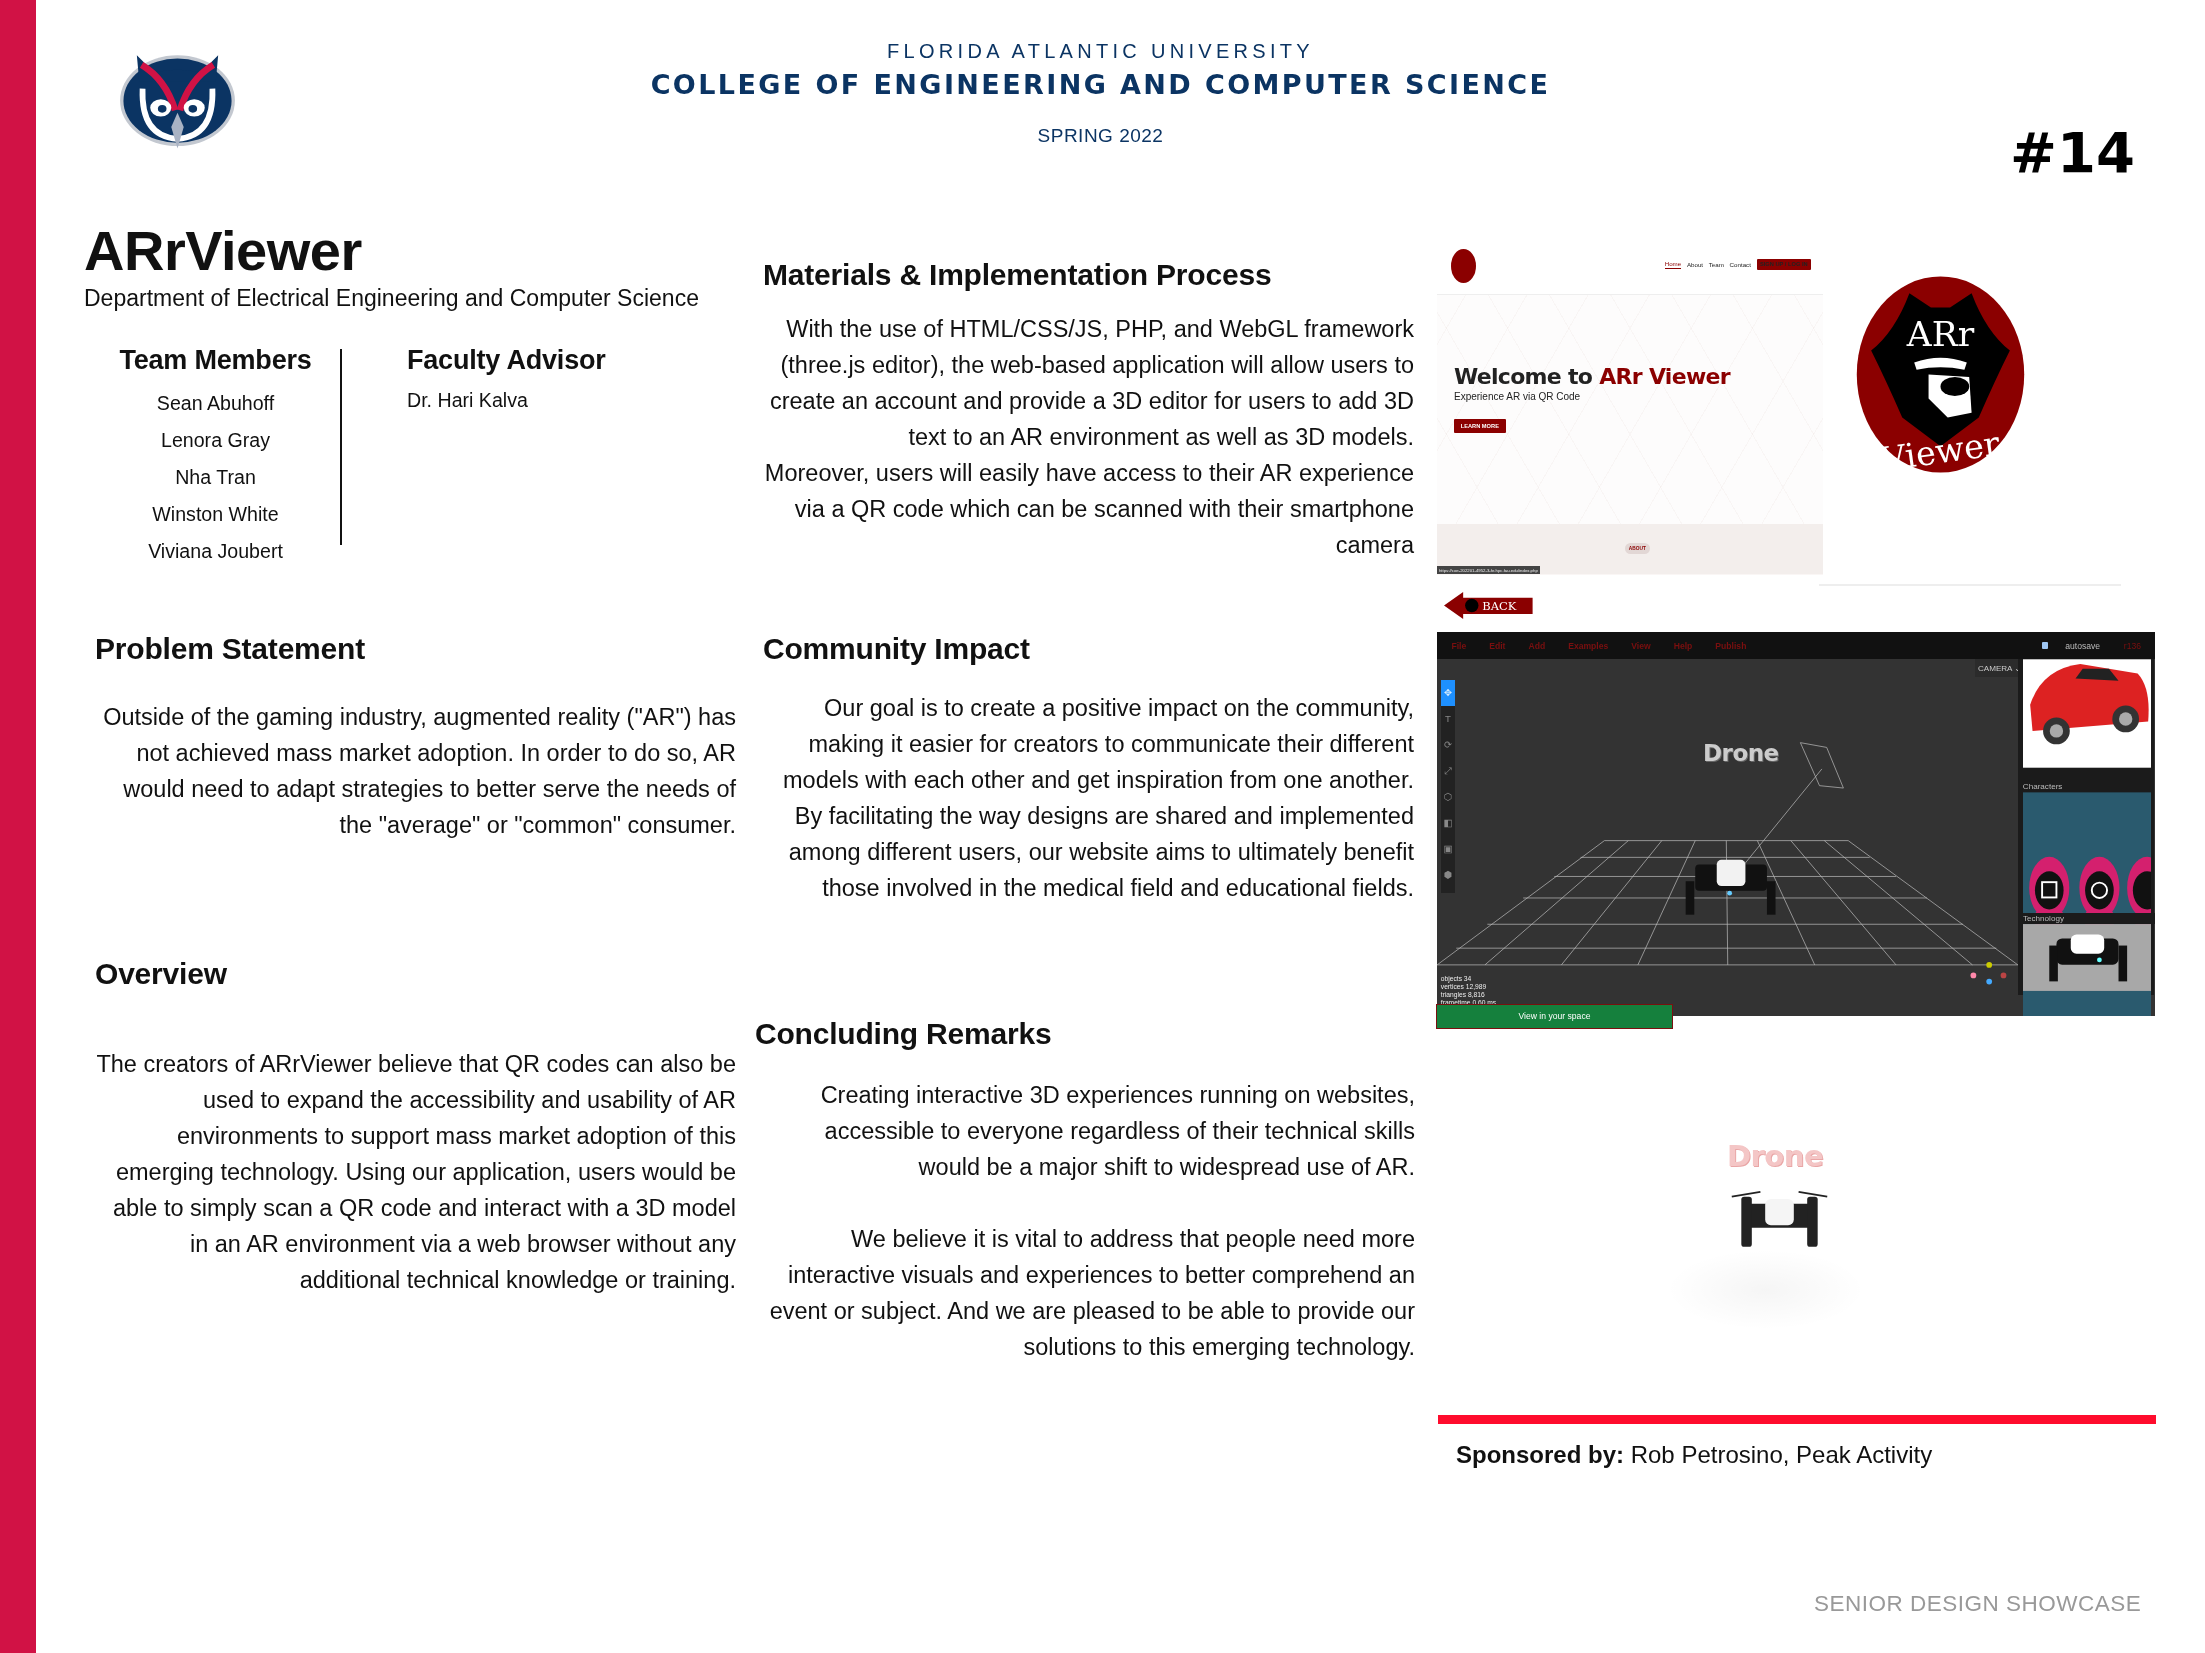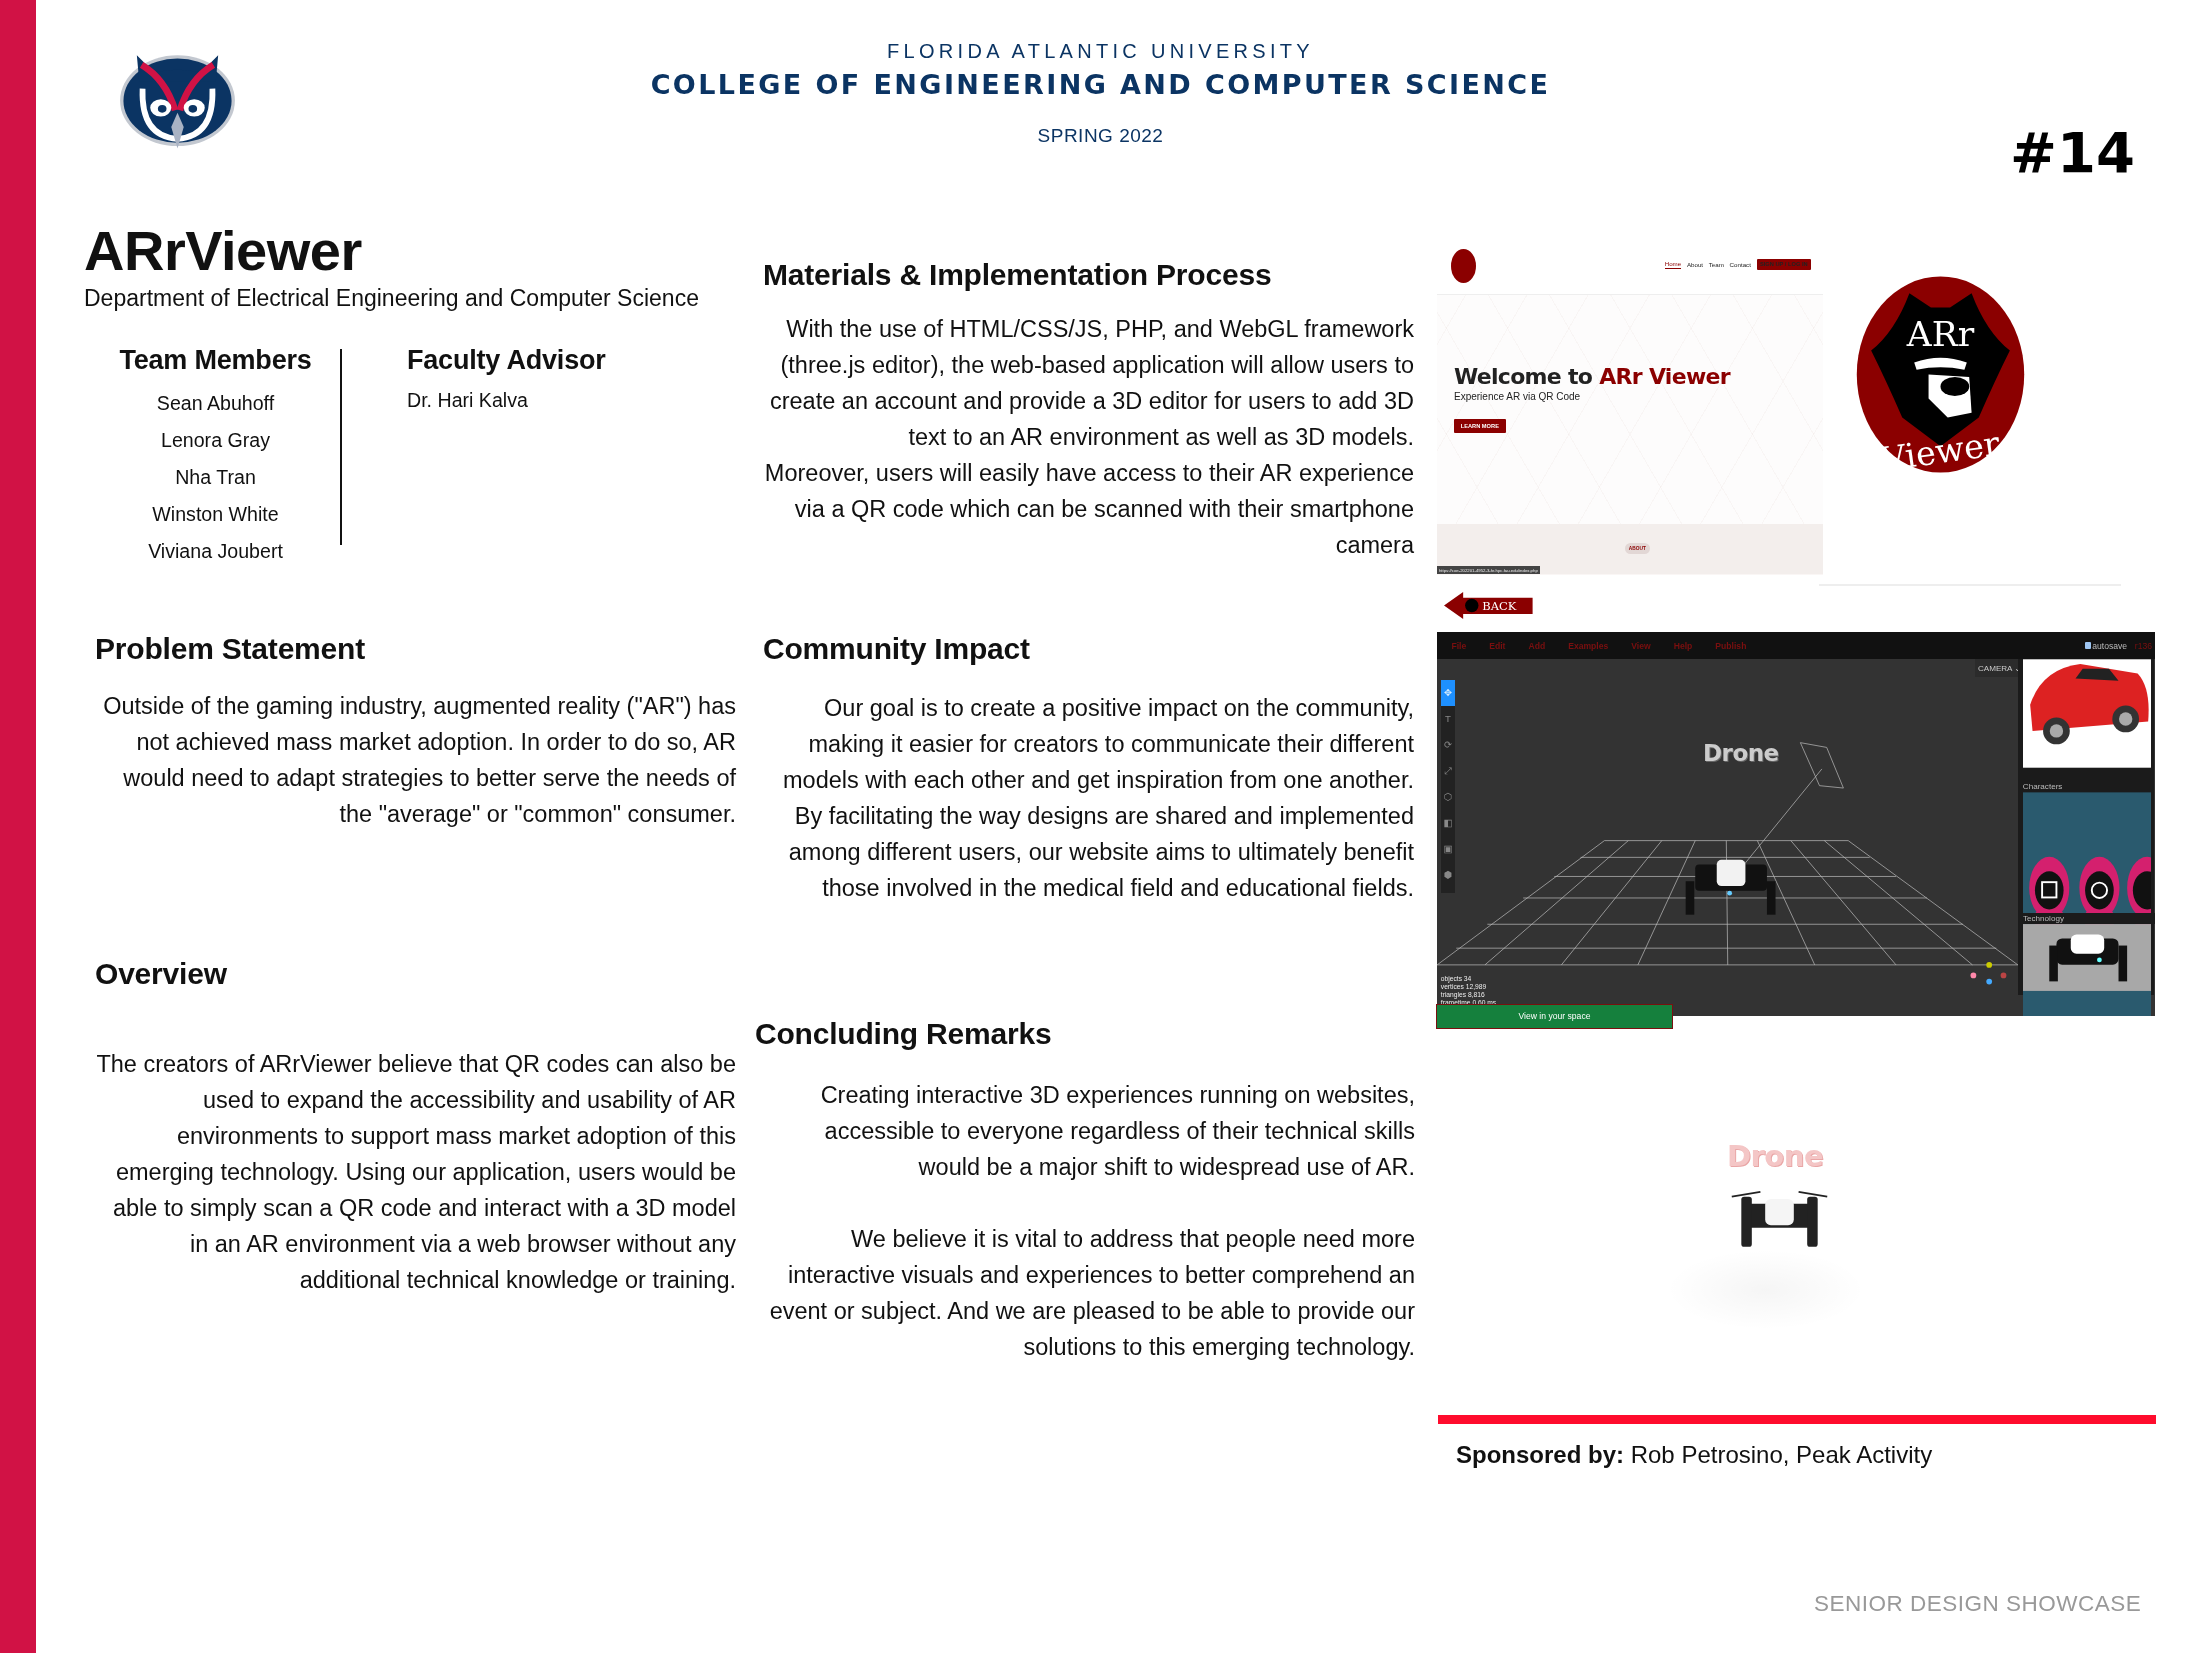--- a/index.html
+++ b/index.html
@@ -26,21 +26,21 @@
   .team ul { margin-top: -9.6px; }
   .divider { position: absolute; left: 340px; top: 349px; width: 2.4px; height: 196px; background: #111; }
   .advisor { position: absolute; left: 407px; top: 345px; width: 239px; }
   .advisor p { font-size: 19.6px; margin-top: -5.7px; }
 
   .section { position: absolute; }
   .section h2 { font-size: 30px; font-weight: 700; letter-spacing: -0.2px; }
   .section p { font-size: 23.5px; line-height: 36px; color: #111; text-align: right; }
 
   .prob { left: 95px; top: 632px; width: 641px; }
-  .prob p { margin-top: 22px; }
+  .prob p { margin-top: 33px; }
   .over { left: 95px; top: 957px; width: 641px; }
   .over p { margin-top: 55px; }
   .mat { left: 763px; top: 258px; width: 651px; }
   .mat p { margin-top: 19px; }
   .comm { left: 763px; top: 632px; width: 651px; }
   .comm p { margin-top: 24px; }
   .conc { left: 755px; top: 1017px; width: 660px; }
   .conc p { margin-top: 26px; padding-left: 8.1px; }
 
   
@@ -63,21 +63,21 @@
   .about-band .url { position: absolute; left: 0; bottom: 0; background: #444; color: #eee; font-size: 4.3px; padding: 1.4px 1.9px; }
 
   .logo-big { position: absolute; left: 1852px; top: 274px; width: 177px; height: 201px; }
   .logo-underline { position: absolute; left: 1819px; top: 584px; width: 302px; height: 1.9px; background: #eee; }
 
   
   .back { position: absolute; left: 1444px; top: 592px; width: 91px; height: 27px; }
   .editor { position: absolute; left: 1437px; top: 632px; width: 718px; height: 384px; background: #333; overflow: hidden; }
   .ed-menu { height: 27px; background: #111; display: flex; align-items: center; padding-left: 14.4px; gap: 0; }
   .ed-menu span { color: #7a0f0f; font-size: 8.6px; font-weight: 700; margin-right: 23px; }
-  .ed-menu .right { margin-left: auto; margin-right: 3px; display: flex; align-items: center; gap: 1px; color: #bbb; font-size: 8.6px; }
+  .ed-menu .right { margin-left: auto; margin-right: 14px; display: flex; align-items: center; gap: 17px; color: #bbb; font-size: 8.6px; }
   .ed-menu .chk { width: 6.7px; height: 6.7px; background: #9ec6f2; border-radius: 1px; display: inline-block; }
   .ed-menu .ver { color: #7a0f0f; font-size: 8.6px; }
   .tools { position: absolute; left: 3.8px; top: 48px; width: 14.4px; height: 213px; background: #222; display: flex; flex-direction: column; align-items: center; }
   .tools div { width: 14.4px; height: 26px; color: #888; font-size: 9.6px; text-align: center; line-height: 26px; }
   .tools .on { background: #1e90ff; color: #d6ecff; }
   .camera { position: absolute; left: 538px; top: 27px; background: #2b2b2b; color: #ccc; font-size: 8.1px; padding: 3.8px 2.9px; }
   .viewport { position: absolute; left: 0; top: 27px; width: 581px; height: 336px; }
   .drone-label { position: absolute; left: 266px; top: 108px; font-size: 23px; font-weight: 700; color: #ccc; font-family: "DejaVu Sans", sans-serif; letter-spacing: -0.5px; text-shadow: 1px 1px 0 #666; }
   .stats { position: absolute; left: 3.8px; bottom: 8.6px; color: #eee; font-size: 6.7px; line-height: 8.1px; }
   .side-panel { position: absolute; left: 581px; top: 27px; width: 136px; height: 336px; background: #1b1b1b; }

